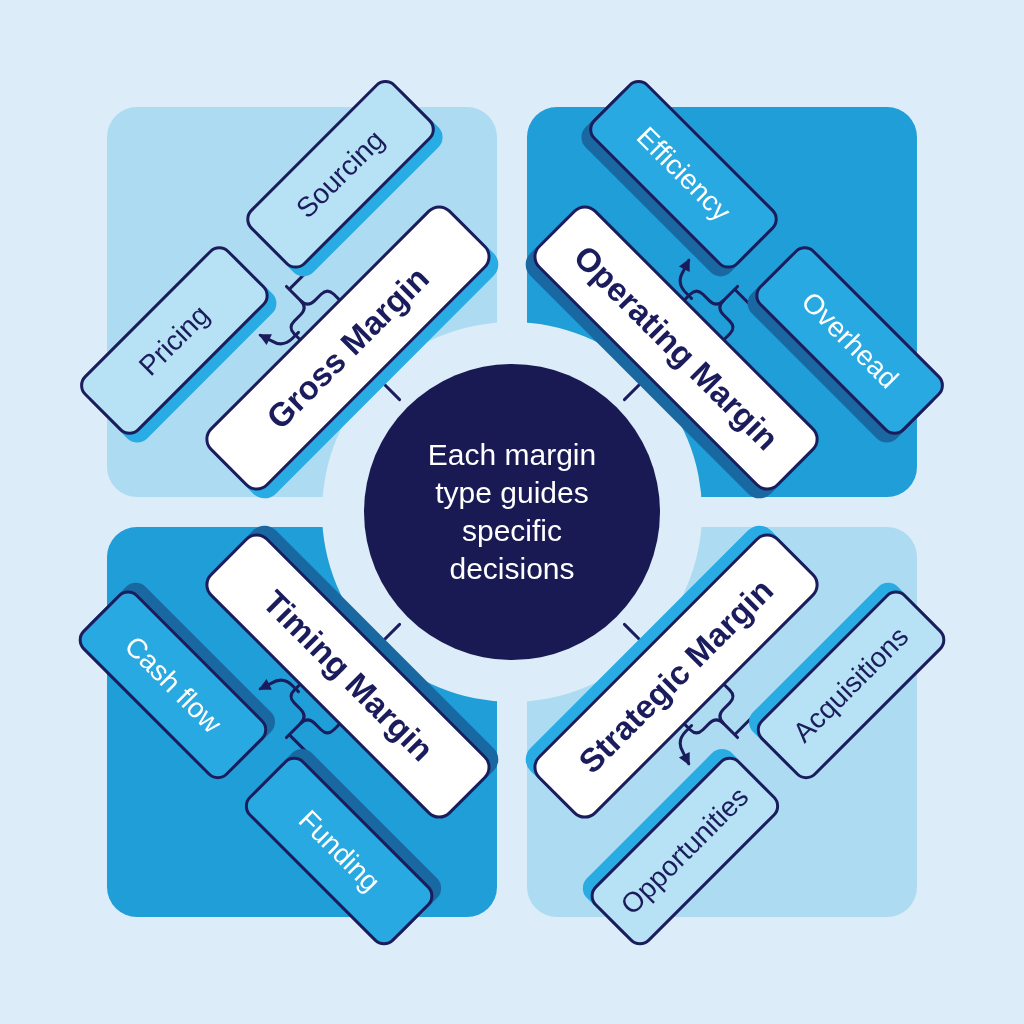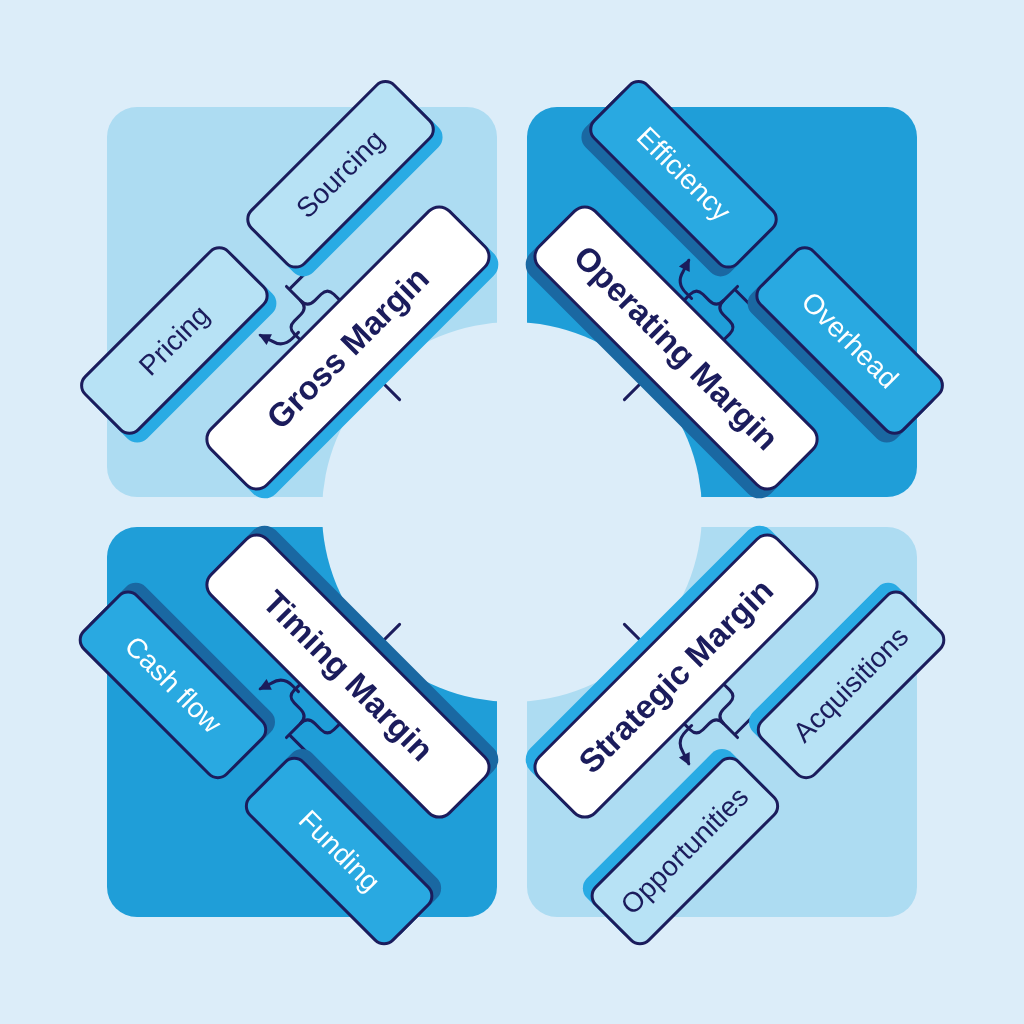--- a/index.html
+++ b/index.html
@@ -84,20 +84,23 @@
 </svg>
 
 <div class="canvas">
 
   <div class="square sq-tl"></div>
   <div class="square sq-tr"></div>
   <div class="square sq-bl"></div>
   <div class="square sq-br"></div>
 
   <div class="ring"></div>
+  <div class="circle">
+    <div class="txt">Each margin type guides specific decisions</div>
+  </div>
 
   <div class="quad q-tl theme-light normal">
     <div class="rot">
       <svg class="connector" viewBox="0 0 560 560" width="560" height="560">
         <path d="M252,304 v-7 q0,-9 9,-9 h9 q10,0 10,-10 v-20"></path>
         <path d="M308,304 v-7 q0,-9 -9,-9 h-9 q-10,0 -10,-10"></path>
         <path d="M256,299 h-8 Q234,299 231,286 L227,274" marker-end="url(#ah)"></path>
         <path d="M282,262 H352 Q371,262 373,251" marker-end="url(#ah)"></path>
         <path d="M280,386 V418"></path>
       </svg>

